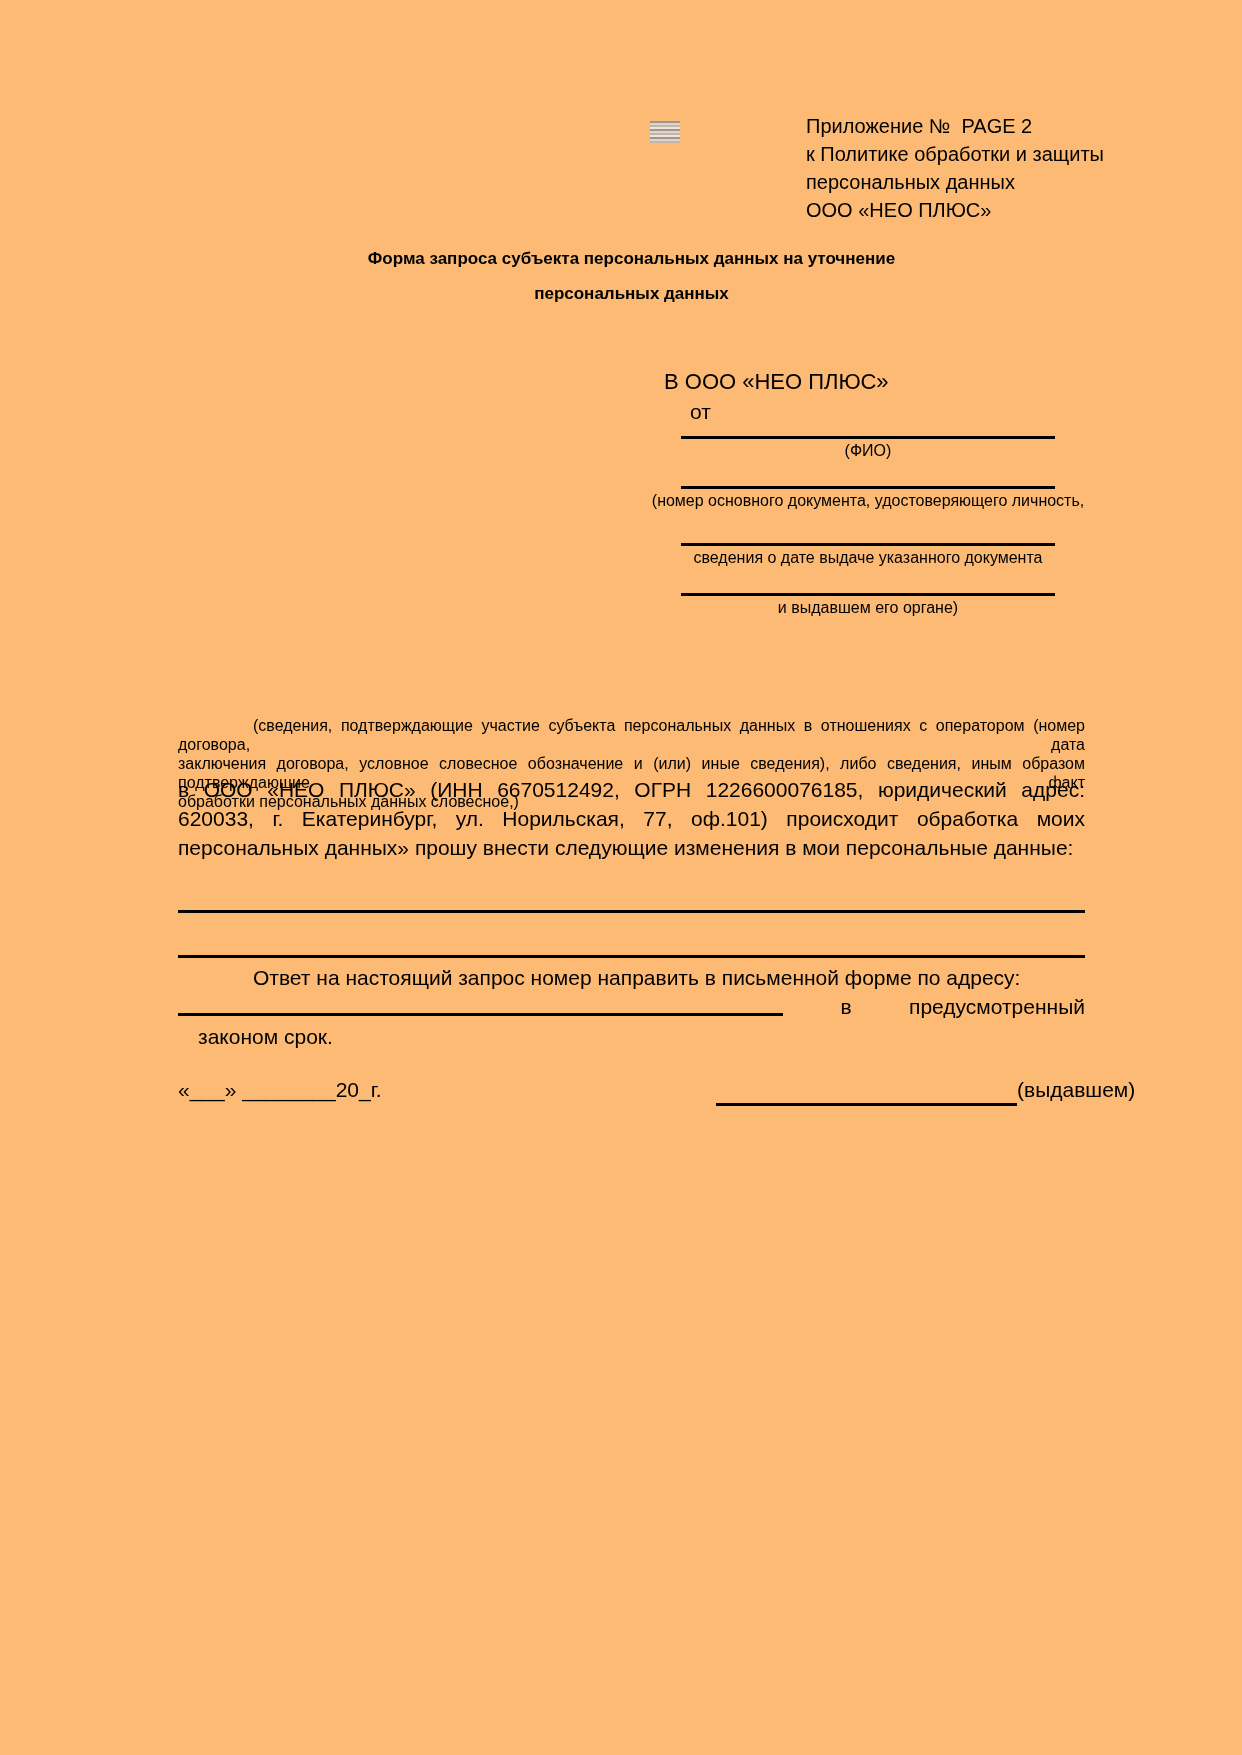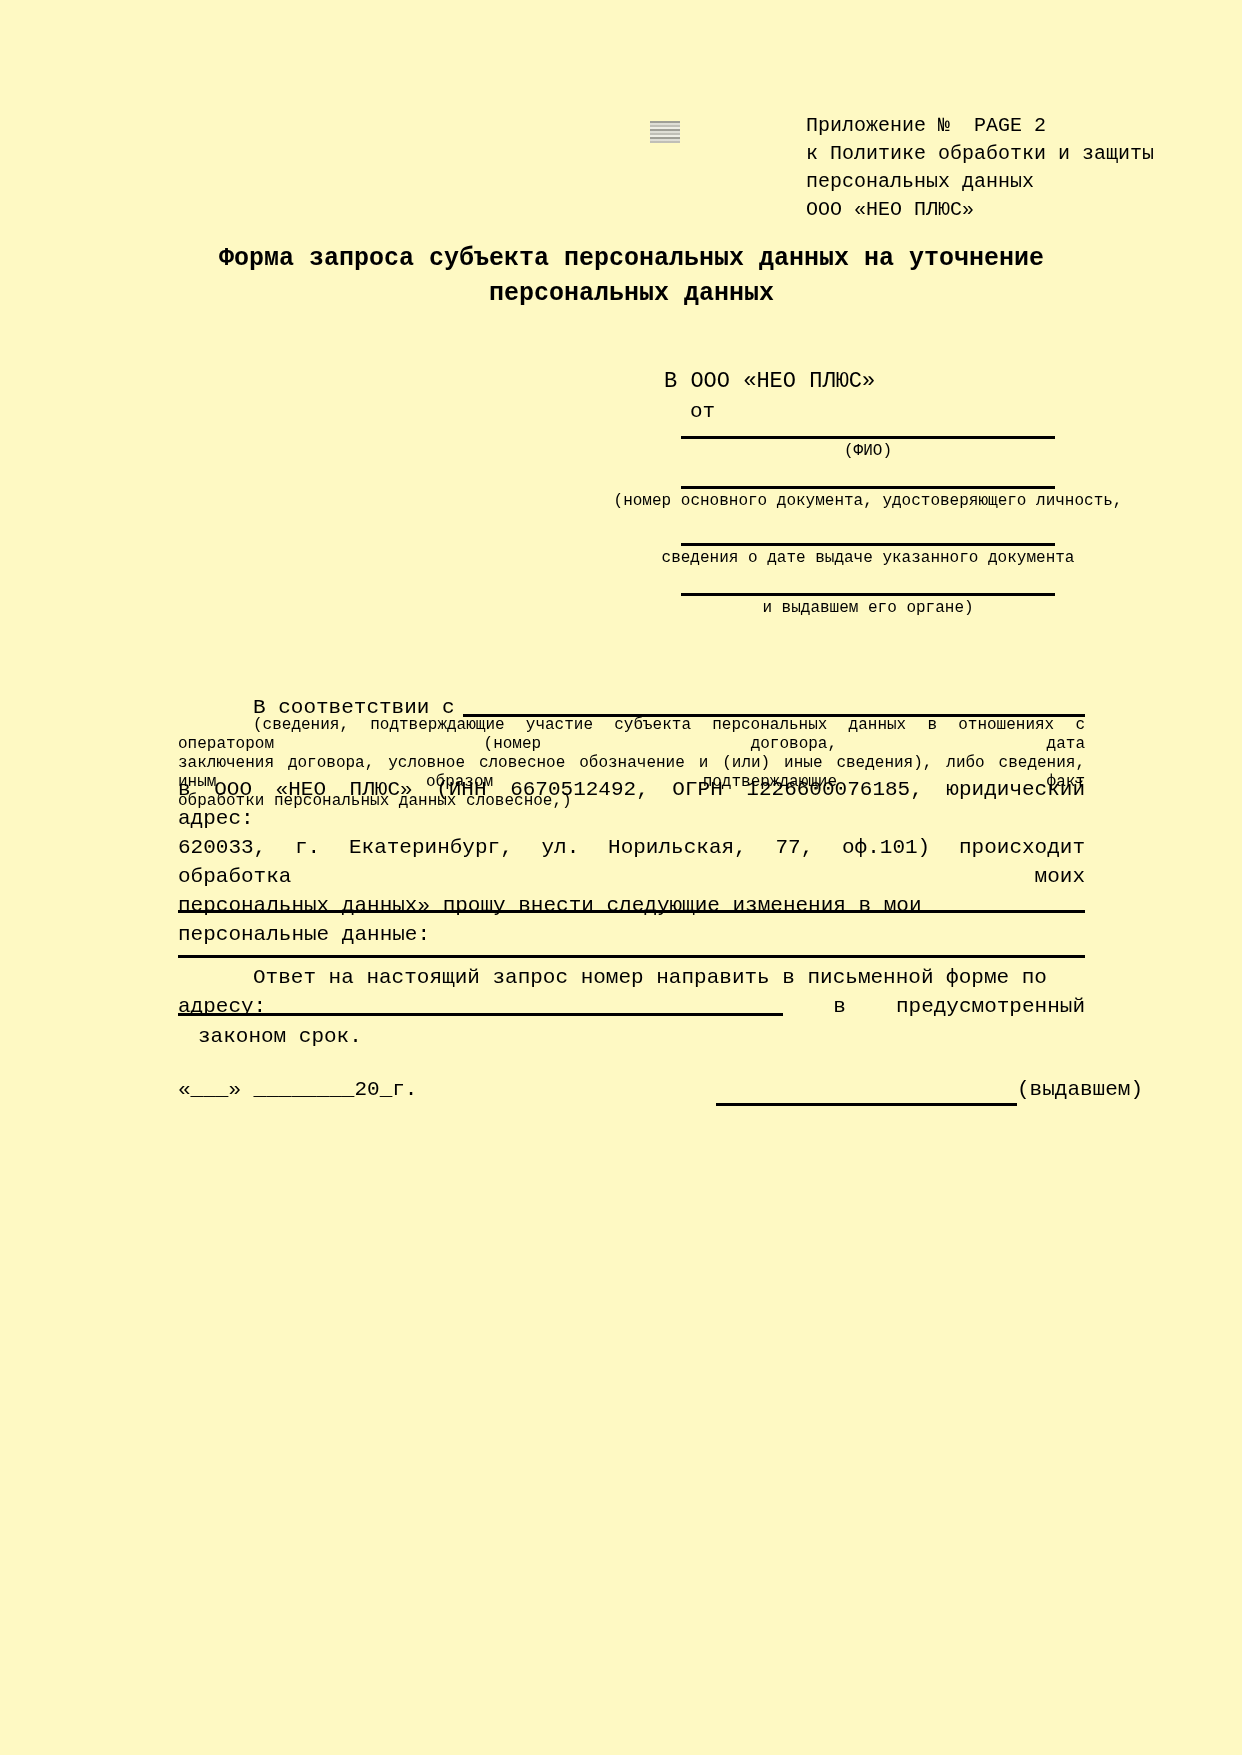--- a/index.html
+++ b/index.html
@@ -1,40 +1,40 @@
 <!DOCTYPE html>
 <html><head>
 <meta charset="utf-8">
 <style>
   html,body{margin:0;padding:0;background:#fff;}
   #page{
     position:relative;
     width:1242px;height:1755px;
-    background:#fef9c3;
+    background:#fdba74;
     color:#000000;
-    font-family:Liberation Mono, monospace;
+    font-family:Liberation Sans, sans-serif;
     overflow:hidden;
   }
   .abs{position:absolute;}
 
   
   #header-block{left:806px;top:112px;font-size:20px;line-height:28px;}
   #header-block div{white-space:pre;}
 
   
   #artifact{
     left:650px;top:121px;width:30px;height:22px;
     background:repeating-linear-gradient(180deg,
       #8f8f8f 0 2px,#d9d9d9 2px 4px,#b5b5b5 4px 6px,#ececec 6px 8px);
     opacity:.85;
   }
 
   
   #title{left:178px;top:241px;width:907px;text-align:center;
-         font-weight:bold;font-size:25px;line-height:35px;}
+         font-weight:bold;font-size:17px;line-height:35px;}
 
   
   #to-org{left:664px;top:369px;font-size:22px;white-space:pre;}
   #from-label{left:690px;top:400px;font-size:21px;}
   .fieldrow{position:absolute;left:681px;width:374px;
             display:flex;flex-direction:column;align-items:center;}
   .rule{width:100%;border-top:3px solid #000;height:0;}
   .cap{margin-top:3px;font-size:16px;line-height:18px;white-space:nowrap;}
 
   
@@ -101,24 +101,20 @@
     <div class="rule"></div>
     <div class="cap">сведения о дате выдаче указанного документа</div>
   </div>
 
   <div class="fieldrow" style="top:593px">
     <div class="rule"></div>
     <div class="cap">и выдавшем его органе)</div>
   </div>
 
 
-  <div id="intro-row" class="abs">
-    <span class="txt">В соответствии с</span>
-    <span class="blank"></span>
-  </div>
 
   <div id="fine-print" class="abs">
     <div class="l1 jfull">(сведения, подтверждающие участие субъекта персональных данных в отношениях с оператором (номер договора, дата</div>
     <div class="jfull">заключения договора, условное словесное обозначение и (или) иные сведения), либо сведения, иным образом подтверждающие факт</div>
     <div>обработки персональных данных словесное,)</div>
   </div>
 
   <div id="body-par" class="abs">
     <div class="jfull">в ООО «НЕО ПЛЮС» (ИНН 6670512492, ОГРН 1226600076185, юридический адрес:</div>
     <div class="jfull">620033, г. Екатеринбург, ул. Норильская, 77, оф.101) происходит обработка моих</div>

